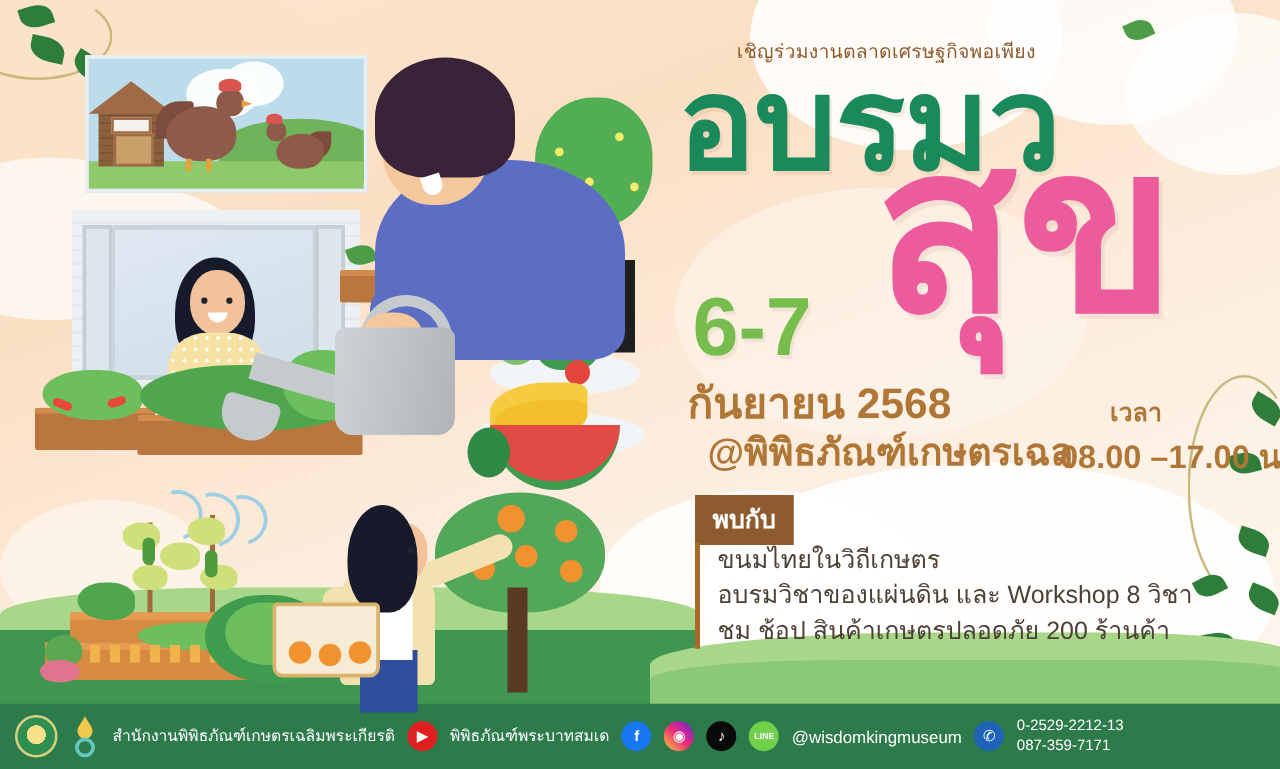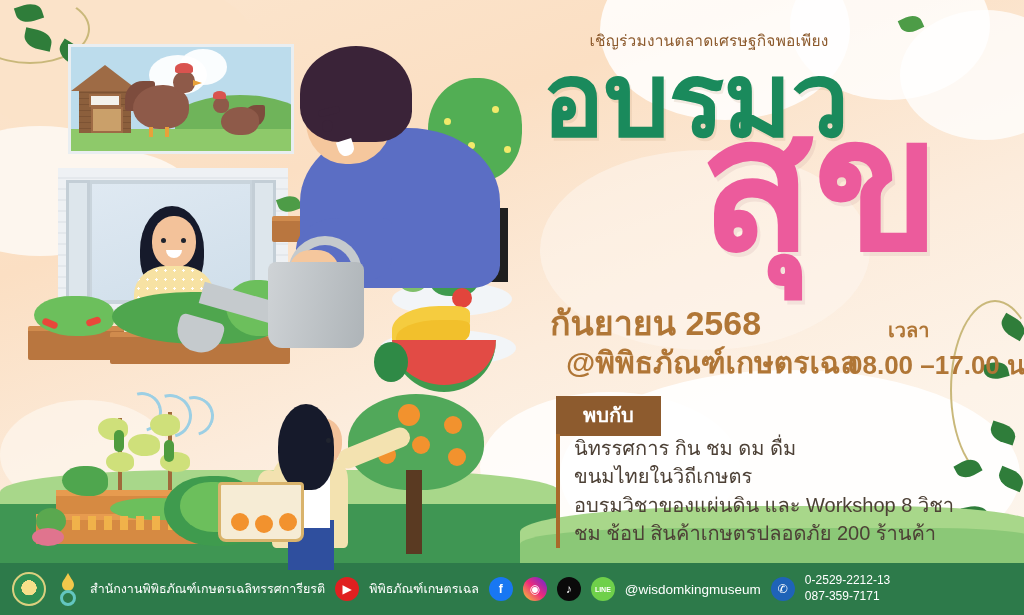--- a/index.html
+++ b/index.html
@@ -68,21 +68,21 @@
   }
   .time-value {
     position:absolute; left:328px; top:344px;
     font-size:26px; color:#b07636; font-weight:700; white-space:nowrap; z-index:5;
   }
 
   
   .meet-badge {
     position:absolute; left:36px; top:396px;
     background:#8d5b2e; color:#ffffff;
-    font-size:20px; font-weight:700; padding:3px 27px 5px;
+    font-size:20px; font-weight:700; padding:3px 14px 5px;
     white-space:nowrap; z-index:6;
   }
   .meet-list {
     position:absolute; left:36px; top:434px; width:430px;
     border-left:4px solid #a9692a; padding-left:14px; z-index:6;
   }
   .meet-list li {
     list-style:none; font-size:20px; line-height:1.42;
     color:#4d4136; white-space:nowrap; font-weight:400;
   }
@@ -386,47 +386,47 @@
   <div class="leaf" style="left:962px;top:506px;width:26px;height:18px;transform:rotate(-10deg);"></div>
   <div class="leaf lt" style="left:900px;top:16px;width:22px;height:16px;transform:rotate(-24deg);"></div>
 
   <div style="position:absolute;left:520px;top:506px;width:520px;height:60px;background:#a8d78a;border-radius:44% 30% 0 0/26px 20px;"></div>
   <div style="position:absolute;left:520px;top:528px;width:520px;height:40px;background:#8bc877;border-radius:30% 20% 0 0/16px 12px;"></div>
 
   <div id="title-panel">
     <div class="kicker">เชิญร่วมงานตลาดเศรษฐกิจพอเพียง</div>
     <div class="headline1">อบรมว</div>
     <div class="headline3">สุข</div>
+    <div class="dates">6-7</div>
     <div class="month">กันยายน 2568</div>
     <div class="venue">@พิพิธภัณฑ์เกษตรเฉล</div>
     <div class="time-label">เวลา</div>
     <div class="time-value">08.00 –17.00 น.</div>
 
     <div class="meet-badge">พบกับ</div>
     <ul class="meet-list">
-      <li>นิทรรศการ กิน ชม ดม ดื่ม</li>
       <li>ขนมไทยในวิถีเกษตร</li>
       <li>อบรมวิชาของแผ่นดิน และ Workshop 8 วิชา</li>
       <li>ชม ช้อป สินค้าเกษตรปลอดภัย 200 ร้านค้า</li>
     </ul>
   </div>
 
   <div id="footer">
     <div class="seal"></div>
     <svg class="mark2" viewBox="0 0 24 34">
       <path d="M12 1c3 6 6 8 6 12a6 6 0 0 1-12 0c0-4 3-6 6-12z" fill="#f2c84b"></path>
       <circle cx="12" cy="26" r="6.5" fill="none" stroke="#63c6c0" stroke-width="3"></circle>
     </svg>
     <div class="org">
-      <div>สำนักงานพิพิธภัณฑ์เกษตรเฉลิทรรศการียรติ</div>
+      <div>สำนักงานพิพิธภัณฑ์เกษตรเฉลิมพระเกียรติ</div>
     </div>
 
 
     <div class="soc yt">▶</div>
-    <div class="yt-name">พิพิธภัณฑ์เกษตรเฉล</div>
+    <div class="yt-name">พิพิธภัณฑ์พระบาทสมเด</div>
 
     <div class="soc fb">f</div>
     <div class="soc ig">◉</div>
     <div class="soc tt">♪</div>
     <div class="soc line" style="font-size:7px;">
         <span>LINE</span>
       </div>
     <div class="handle">@wisdomkingmuseum</div>
 
     <div class="soc tel">✆</div>

